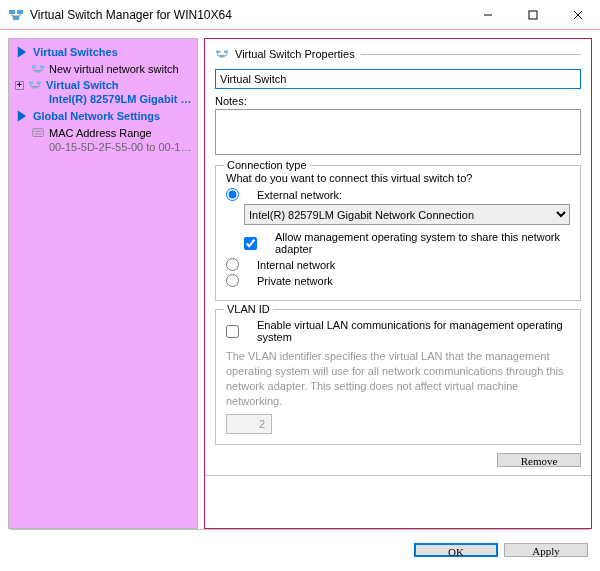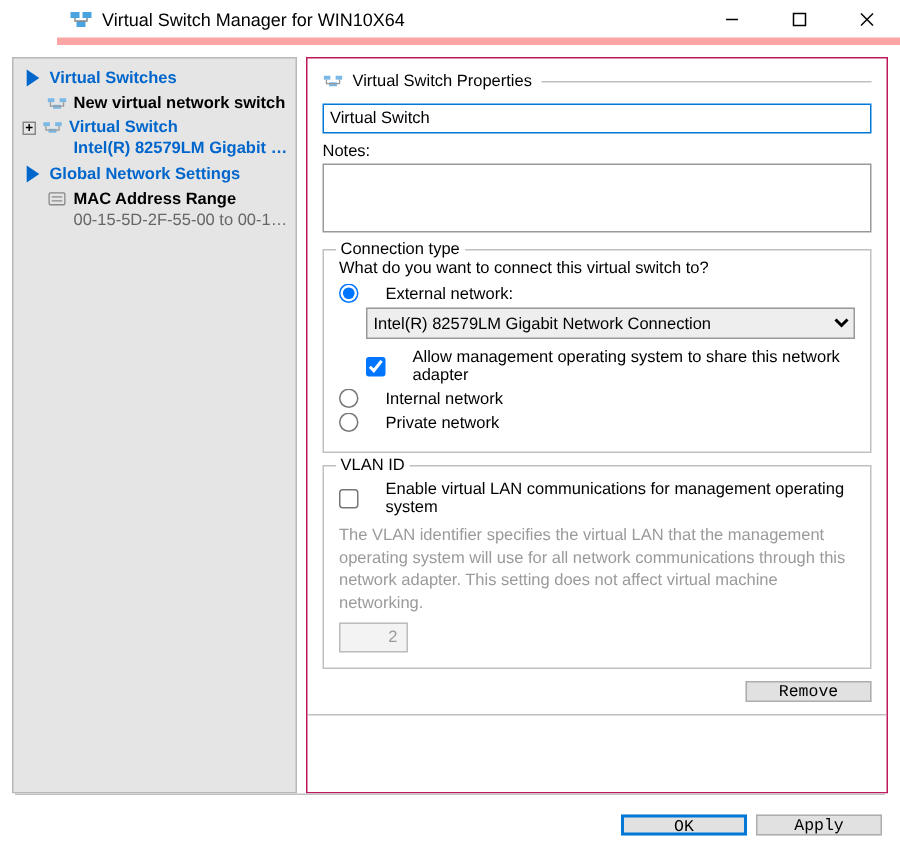--- a/index.html
+++ b/index.html
@@ -10,45 +10,44 @@
     background: #fff;
     color: #000;
     width: 600px;
     height: 571px;
     overflow: hidden;
   }
   .titlebar {
     height: 30px;
     display: flex;
     align-items: center;
-    border-bottom: 5px solid #fca5a5;
+    border-bottom: 1px solid #fca5a5;
     background: #fff;
     padding-left: 8px;
-    margin-left: 38px;
   }
   .titlebar .app-icon { width: 16px; height: 16px; margin-right: 6px; }
   .titlebar .title { flex: 1; font-size: 12px; }
   .win-btns { display: flex; height: 100%; }
   .win-btn {
     width: 45px; height: 100%;
     display: flex; align-items: center; justify-content: center;
   }
   .win-btn svg { width: 10px; height: 10px; }
 
   .body-area {
     position: absolute;
     top: 30px; left: 0; right: 0; bottom: 42px;
     padding: 8px 8px 0 8px;
     display: flex;
     gap: 6px;
   }
   .left-pane {
     width: 190px;
     border: 1px solid #b8b8b8;
-    background: #e5e5e5;
+    background: #f0abfc;
     padding: 4px 0 4px 2px;
     overflow: hidden;
   }
   .tree-header {
     color: #0066cc;
     font-weight: bold;
     font-size: 11px;
     display: flex;
     align-items: center;
     padding: 2px 2px 2px 4px;
@@ -56,21 +55,20 @@
   }
   .tree-item {
     display: flex;
     align-items: center;
     gap: 4px;
     padding: 1px 2px 1px 20px;
     font-size: 11px;
     white-space: nowrap;
     overflow: hidden;
     text-overflow: ellipsis;
-    font-weight: bold;
   }
   .tree-item.sel {
     color: #0066cc;
     font-weight: bold;
   }
   .tree-sub {
     padding-left: 38px;
     color: #0066cc;
     font-weight: bold;
     font-size: 11px;
@@ -215,21 +213,21 @@
     position: absolute;
     top: 0;
     left: 10px;
     right: 10px;
     height: 1px;
     background: #c0c0c0;
   }
   .btn {
     width: 84px;
     height: 14px;
-    font-family: Liberation Mono, monospace;
+    font-family: Liberation Serif, serif;
     font-size: 11px;
     background: #e1e1e1;
     border: 1px solid #adadad;
   }
   .btn.primary {
     border: 2px solid #0078d7;
     background: #e1e1e1;
   }
 
   .sw-icon { width: 14px; height: 14px; flex-shrink: 0; }

